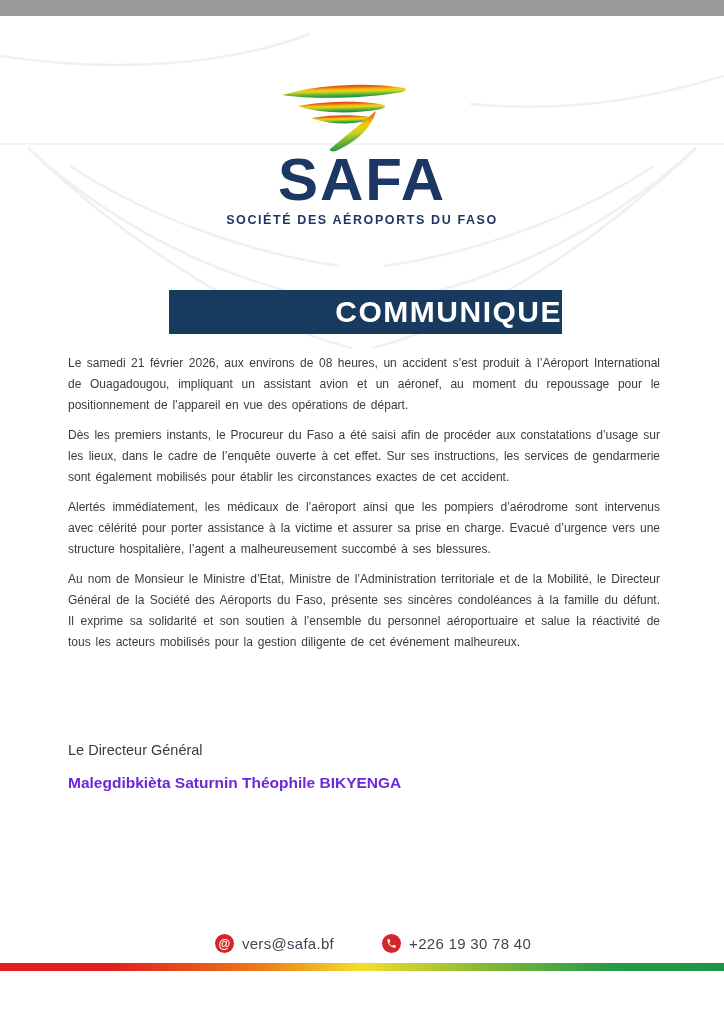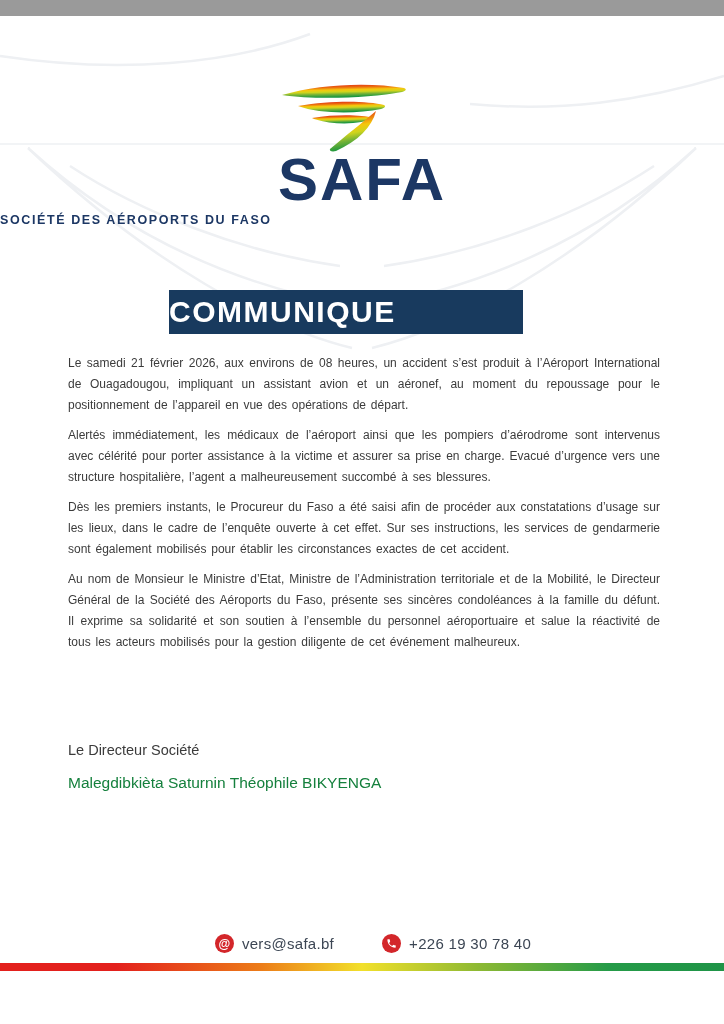--- a/index.html
+++ b/index.html
@@ -15,47 +15,47 @@
   .watermark{position:absolute;left:0;top:0;width:724px;height:380px;pointer-events:none;}
   
   .bird{position:absolute;left:278px;top:64px;width:134px;height:72px;}
   .brand{
     position:absolute;left:0;top:132px;width:724px;
     text-align:center;font-size:60px;font-weight:bold;
     letter-spacing:2px;color:#1c3764;line-height:64px;
   }
   .brand-sub{
     position:absolute;left:0;top:197px;width:724px;
-    font-size:12.5px;font-weight:bold;
+    text-align:center;font-size:12.5px;font-weight:bold;
     letter-spacing:1.6px;color:#1c3764;
   }
   
   .banner{
-    position:absolute;left:169px;top:274px;width:354px;height:44px;
+    position:absolute;left:169px;top:274px;width:393px;height:44px;
     background:#183a5e;
-    display:flex;align-items:center;justify-content:flex-start;
+    display:flex;align-items:center;justify-content:flex-end;
   }
   .banner-title{
     color:#ffffff;font-size:30px;font-weight:bold;letter-spacing:1.5px;
   }
   
   .content{
     position:absolute;left:68px;top:337px;width:592px;
     font-size:12px;line-height:21px;color:#3b3b3b;
     text-align:justify;
   }
   .content p{margin:0 0 9px 0;word-spacing:1.5px;}
   
   .sig-role{
     position:absolute;left:68px;top:726px;
     font-size:14.5px;color:#3b3b3b;
   }
   .sig-name{
     position:absolute;left:68px;top:758px;
-    font-size:15.5px;font-weight:normal;color:#15803d;
+    font-size:15.5px;font-weight:bold;color:#6d28d9;
   }
   
   .footer-contacts{
     position:absolute;left:0;top:918px;width:724px;
     display:flex;justify-content:center;gap:48px;
     padding-left:22px;box-sizing:border-box;
   }
   .contact-item{display:flex;align-items:center;gap:8px;}
   .contact-icon{
     width:19px;height:19px;border-radius:50%;
@@ -109,26 +109,26 @@
 
   <div class="brand">SAFA</div>
   <div class="brand-sub">SOCIÉTÉ DES AÉROPORTS DU FASO</div>
 
   <div class="banner">
     <span class="banner-title">COMMUNIQUE</span>
   </div>
 
   <div class="content">
     <p>Le samedi 21 février 2026, aux environs de 08 heures, un accident s’est produit à l’Aéroport International de Ouagadougou, impliquant un assistant avion et un aéronef, au moment du repoussage pour le positionnement de l’appareil en vue des opérations de départ.</p>
+    <p>Dès les premiers instants, le Procureur du Faso a été saisi afin de procéder aux constatations d’usage sur les lieux, dans le cadre de l’enquête ouverte à cet effet. Sur ses instructions, les services de gendarmerie sont également mobilisés pour établir les circonstances exactes de cet accident.</p>
     <p>Alertés immédiatement, les médicaux de l’aéroport ainsi que les pompiers d’aérodrome sont intervenus avec célérité pour porter assistance à la victime et assurer sa prise en charge. Evacué d’urgence vers une structure hospitalière, l’agent a malheureusement succombé à ses blessures.</p>
-    <p>Dès les premiers instants, le Procureur du Faso a été saisi afin de procéder aux constatations d’usage sur les lieux, dans le cadre de l’enquête ouverte à cet effet. Sur ses instructions, les services de gendarmerie sont également mobilisés pour établir les circonstances exactes de cet accident.</p>
     <p>Au nom de Monsieur le Ministre d’Etat, Ministre de l’Administration territoriale et de la Mobilité, le Directeur Général de la Société des Aéroports du Faso, présente ses sincères condoléances à la famille du défunt. Il exprime sa solidarité et son soutien à l’ensemble du personnel aéroportuaire et salue la réactivité de tous les acteurs mobilisés pour la gestion diligente de cet événement malheureux.</p>
   </div>
 
-  <div class="sig-role">Le Directeur Société</div>
+  <div class="sig-role">Le Directeur Général</div>
   <div class="sig-name">Malegdibkièta Saturnin Théophile BIKYENGA</div>
 
   <div class="footer-contacts">
     <div class="contact-item">
       <span class="contact-icon">@</span>
       <span class="contact-text">vers@safa.bf</span>
     </div>
     <div class="contact-item">
       <span class="contact-icon">
         <svg width="11" height="11" viewBox="0 0 24 24" fill="#ffffff">

